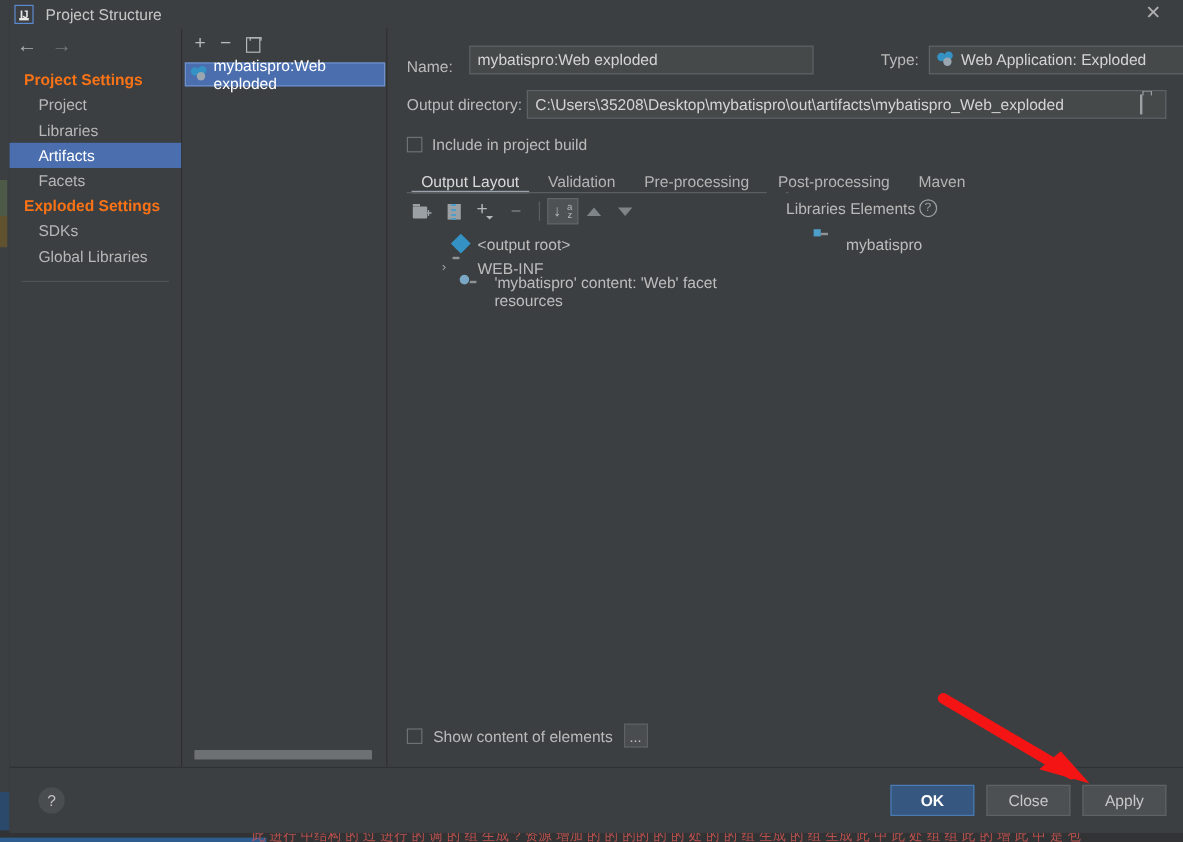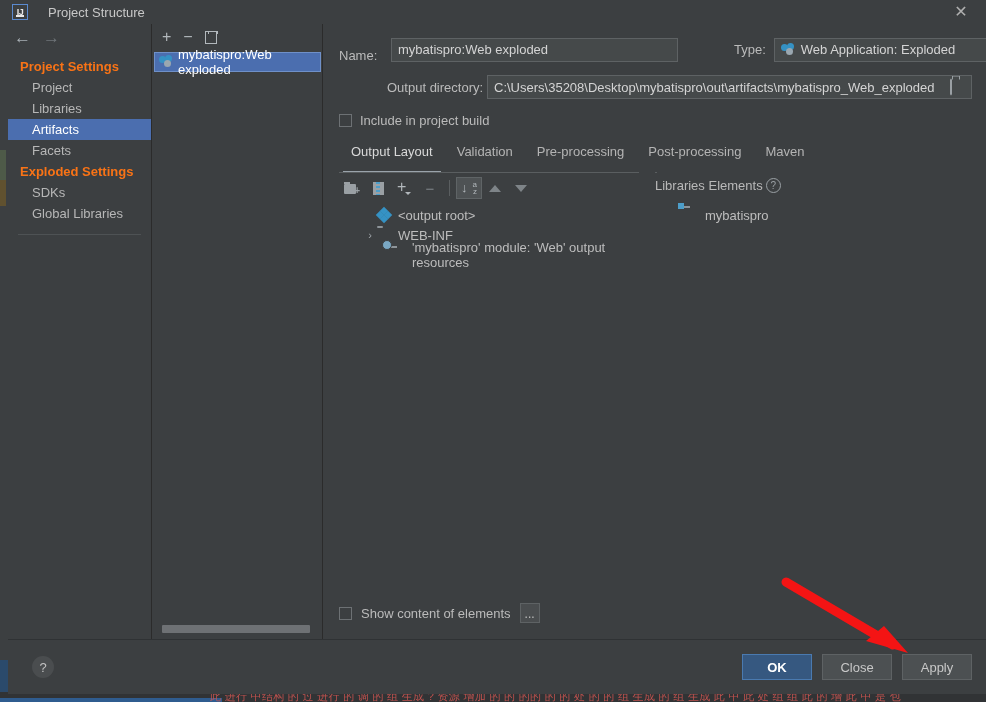--- a/index.html
+++ b/index.html
@@ -69,21 +69,21 @@
   .ij-logo-text {
     font-size: 9px; font-weight: bold; color: #e8e8e8;
     line-height: 8px; letter-spacing: -0.5px;
     font-family: "Liberation Sans", sans-serif;
   }
   .ij-logo::after {
     content: ""; position: absolute; bottom: 2px; left: 3px; right: 3px;
     height: 2px; background: #e8e8e8;
   }
   .title-text {
-    margin-left: 20px; font-size: 13px; color: #c8c8c8;
+    margin-left: 10px; font-size: 13px; color: #c8c8c8;
   }
   .win-close {
     position: absolute; right: 10px; top: 0; bottom: 0;
     width: 30px; display: flex; align-items: center; justify-content: center;
     color: #b0b0b0; font-size: 16px; line-height: 1;
     cursor: default;
   }
 
   
   .dlg-body { flex: 1 1 auto; display: flex; min-height: 0; }
@@ -174,21 +174,21 @@
     color: #d4d4d4; font-size: 13px; white-space: nowrap; overflow: hidden;
   }
   .name-input { width: 287px; flex: 0 0 287px; }
   .type-label { margin-left: 56px; margin-right: 8px; }
   .combo {
     width: 242px; flex: 0 0 242px; height: 24px;
     background: #45494a; border: 1px solid #5e6264; box-sizing: border-box;
     display: flex; align-items: center; padding: 0 6px; gap: 6px;
     color: #d4d4d4; font-size: 13px; position: relative;
   }
-  .outdir-label { width: 100px; flex: 0 0 100px; margin-left: 48px; }
+  .outdir-label { width: 100px; flex: 0 0 100px; }
   .outdir-input { flex: 1 1 auto; position: relative; padding-right: 28px; }
   .folder-btn {
     position: absolute; right: 5px; top: 50%; transform: translateY(-50%);
     width: 16px; height: 13px; color: #9aa0a4; font-size: 13px; line-height: 13px;
   }
   .folder-shape {
     width: 15px; height: 11px; border: 1.5px solid #9aa0a4;
     border-radius: 1px; box-sizing: border-box; position: relative;
   }
   .folder-shape::before {
@@ -198,21 +198,21 @@
 
   .check-row { display: flex; align-items: center; gap: 8px; margin-top: 14px; }
   .checkbox {
     width: 13px; height: 13px; border: 1px solid #6d7174; background: #3c3f41;
     box-sizing: border-box; flex: 0 0 13px;
   }
 
   
   .tabs { display: flex; align-items: flex-end; margin-top: 14px; gap: 0; }
   .tab {
-    padding: 2px 12px 14px 12px; font-size: 13px; color: #b4b4b4; position: relative; text-align: center;
+    padding: 2px 12px 2px 12px; font-size: 13px; color: #b4b4b4; position: relative; text-align: center;
   }
   .tab.active { color: #d9d9d9; }
   .tab.active::after {
     content: ""; position: absolute; left: 4px; right: 4px; bottom: 0;
     height: 2px; background: #9aa3ab;
   }
 
   
   .layout-toolbar {
     display: flex; align-items: center; gap: 0; height: 26px;
@@ -531,21 +531,21 @@
               <span class="ico-folder2"></span>
             </span>
             <span>WEB-INF</span>
           </div>
           <div class="tree-row">
             <span class="twisty"></span>
             <span class="ind"></span>
             <span class="tree-icon">
               <span class="ico-facet"></span>
             </span>
-            <span>'mybatispro' module: 'Web' output resources</span>
+            <span>'mybatispro' content: 'Web' facet resources</span>
           </div>
         </div>
 
         <div class="avail-pane">
           <div class="tree-row">
             <span class="twisty"></span>
             <span class="ind"></span>
             <span class="tree-icon">
               <span class="ico-mod"></span>
             </span>

